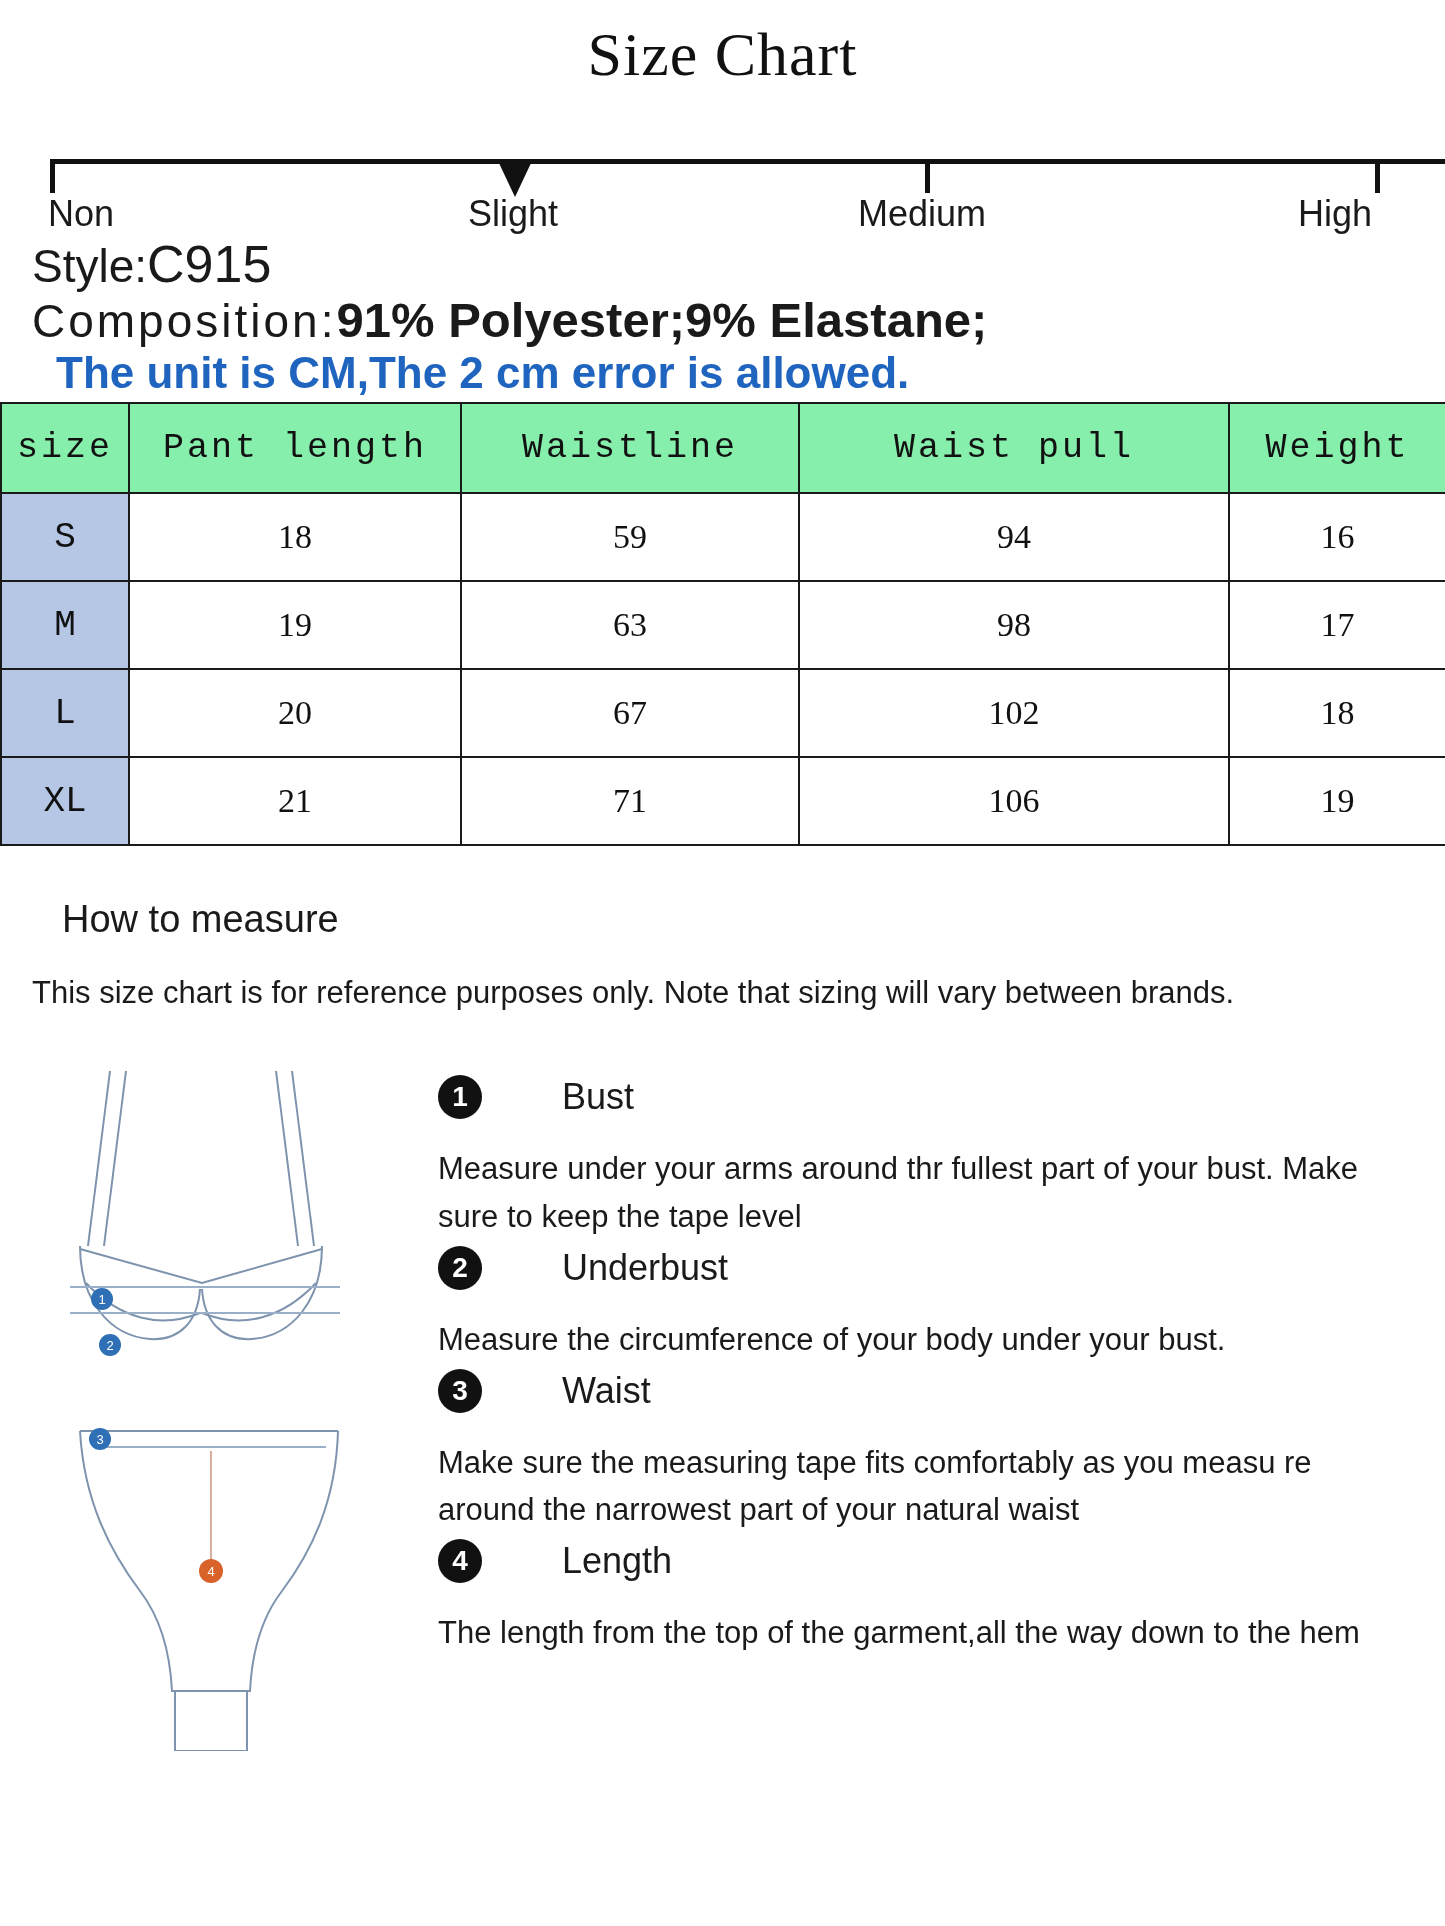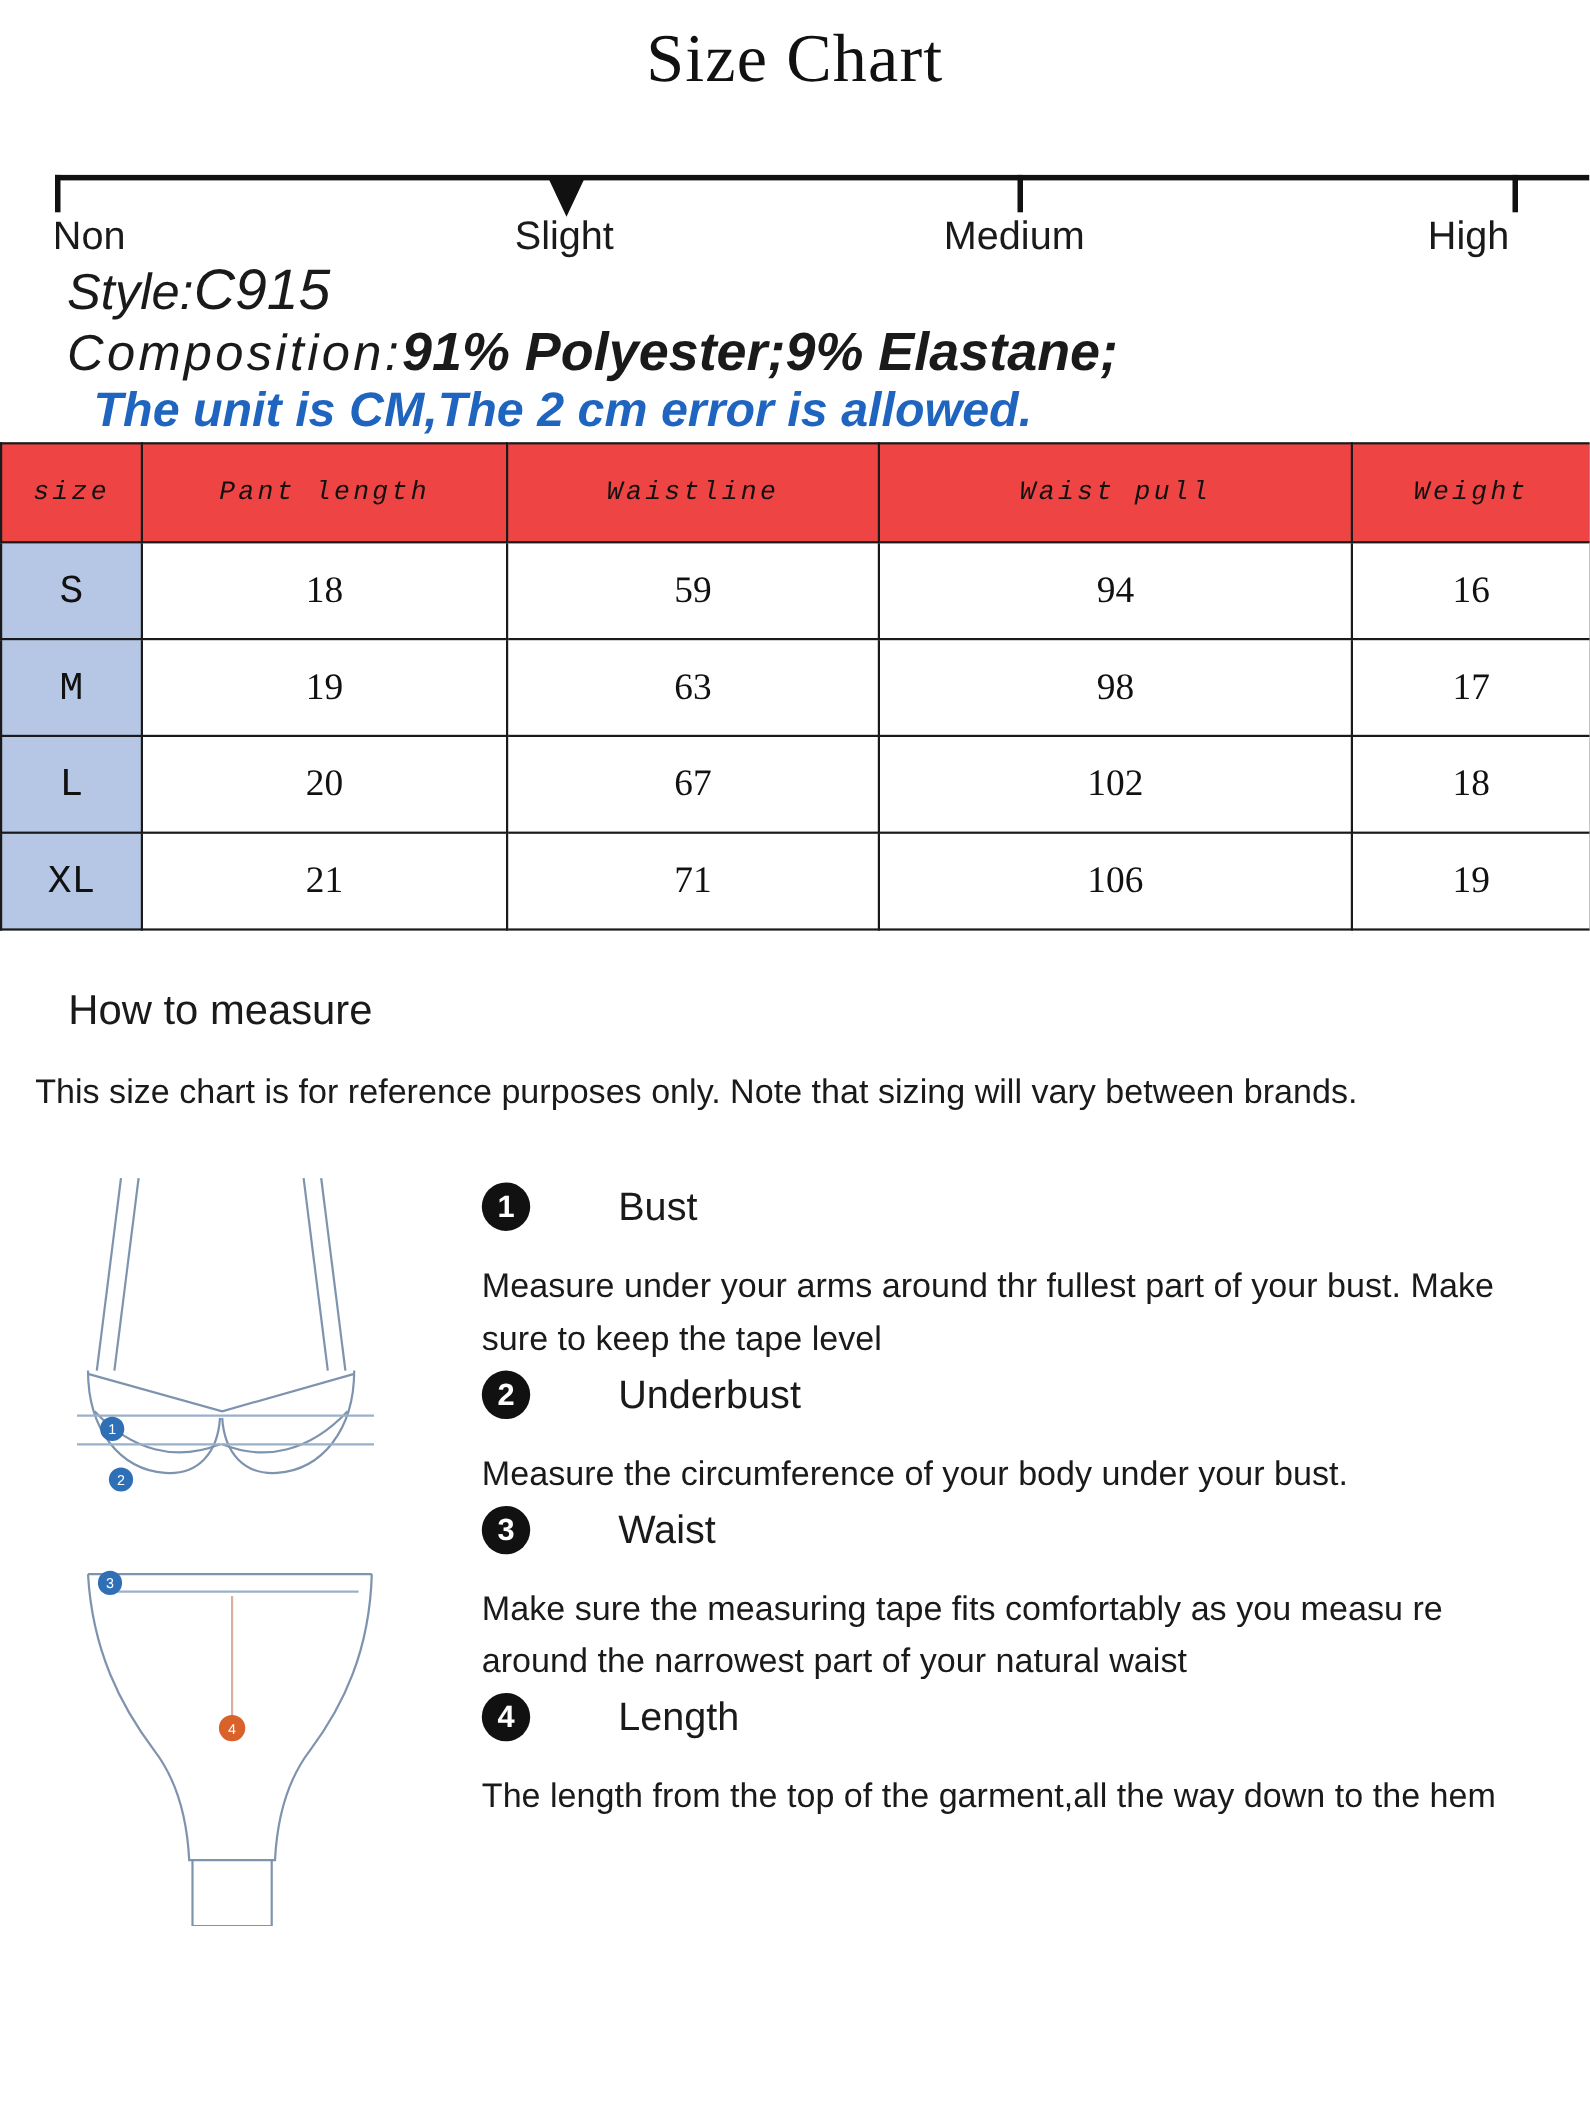--- a/index.html
+++ b/index.html
@@ -80,22 +80,21 @@
     color: #1a1a1a;
     font-family: "Liberation Sans", sans-serif;
   }
   .sl-non    { left: 48px; }
   .sl-slight { left: 468px; }
   .sl-medium { left: 858px; }
   .sl-high   { left: 1298px; }
 
   
   .meta {
-    padding: 12px 0 0 61px;
-    font-style: italic;
+    padding: 12px 0 0 32px;
   }
   .meta-line {
     white-space: nowrap;
     line-height: 1.12;
     color: #1a1a1a;
   }
   .meta-label {
     font-size: 46px;
     letter-spacing: 3px;
   }
@@ -124,26 +123,25 @@
     table-layout: fixed;
     font-family: "Liberation Serif", serif;
   }
   .size-table th, .size-table td {
     border: 2px solid #1a1a1a;
     text-align: center;
     font-weight: 400;
     color: #111111;
   }
   .size-table th {
-    background: #ef4444;
-    font-size: 24px;
+    background: #86efac;
+    font-size: 35px;
     height: 86px;
     letter-spacing: 3px;
     font-family: "Liberation Mono", monospace;
-    font-style: italic;
   }
   .size-table td {
     font-size: 34px;
     height: 84px;
     background: #ffffff;
     font-family: "Liberation Serif", serif;
   }
   .size-table td.sizecell {
     background: #b6c7e6;
     font-size: 36px;

